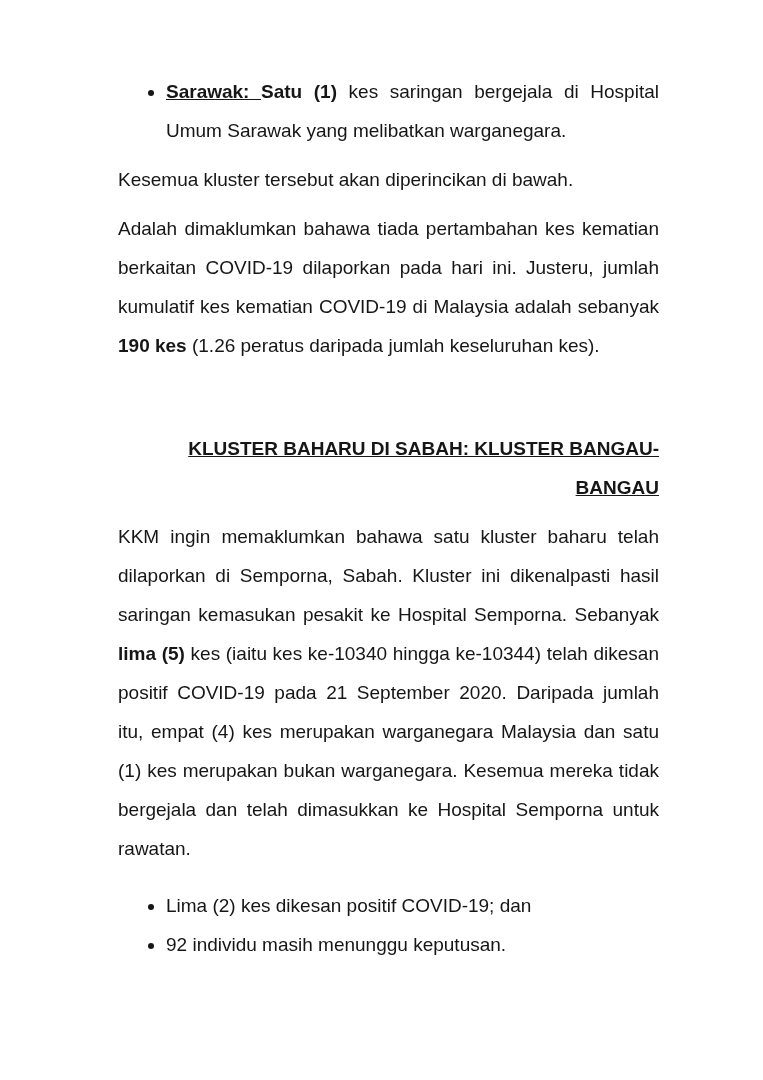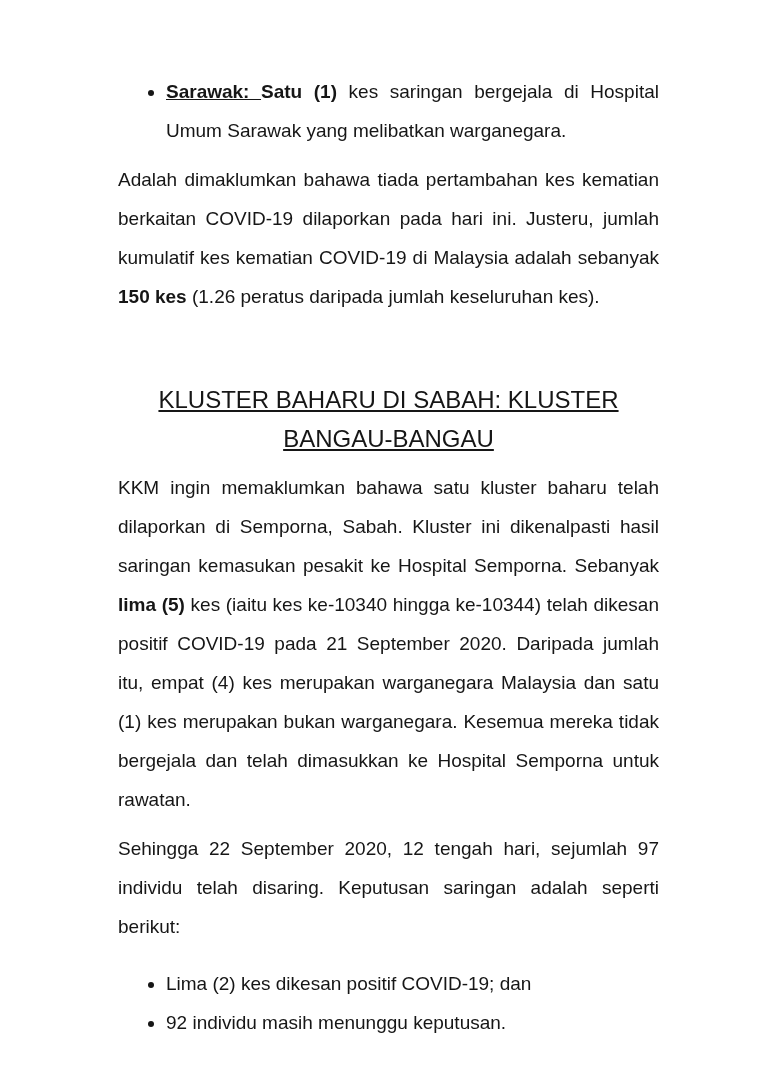--- a/index.html
+++ b/index.html
@@ -28,53 +28,53 @@
   ul.bullets {
     margin: 10px 0;
     padding: 0 0 0 48px;
     list-style: disc outside;
   }
   ul.bullets li {
     margin: 0;
     padding: 0;
   }
   h2.section-heading {
-    font-size: 24px;
+    font-size: 19px;
     line-height: 39px;
-    font-weight: normal;
+    font-weight: bold;
     text-decoration: underline;
-    text-align: center;
+    text-align: right;
     margin: 64px 0 8px 0;
   }
   ul.bullets.results {
     margin-top: 18px;
   }
   .seg-bold { font-weight: bold; }
   .seg-underline { text-decoration: underline; }
 </style>
 </head>
 <body>
 
 <div class="page">
 
   <ul class="bullets">
     <li>
       <span><span class="seg-bold seg-underline">Sarawak: </span><span class="seg-bold">Satu (1)</span><span> kes saringan bergejala di Hospital Umum Sarawak yang melibatkan warganegara.</span></span>
     </li>
   </ul>
 
+  <p><span>Kesemua kluster tersebut akan diperincikan di bawah.</span></p>
 
 
-  <p><span>Adalah dimaklumkan bahawa tiada pertambahan kes kematian berkaitan COVID-19 dilaporkan pada hari ini. Justeru, jumlah kumulatif kes kematian COVID-19 di Malaysia adalah sebanyak </span><span class="seg-bold">150 kes</span><span> (1.26 peratus daripada jumlah keseluruhan kes).</span></p>
+  <p><span>Adalah dimaklumkan bahawa tiada pertambahan kes kematian berkaitan COVID-19 dilaporkan pada hari ini. Justeru, jumlah kumulatif kes kematian COVID-19 di Malaysia adalah sebanyak </span><span class="seg-bold">190 kes</span><span> (1.26 peratus daripada jumlah keseluruhan kes).</span></p>
 
   <h2 class="section-heading">KLUSTER BAHARU DI SABAH: KLUSTER BANGAU-BANGAU</h2>
 
   <p><span>KKM ingin memaklumkan bahawa satu kluster baharu telah dilaporkan di Semporna, Sabah. Kluster ini dikenalpasti hasil saringan kemasukan pesakit ke Hospital Semporna. Sebanyak </span><span class="seg-bold">lima (5)</span><span> kes (iaitu kes ke-10340 hingga ke-10344) telah dikesan positif COVID-19 pada 21 September 2020. Daripada jumlah itu, empat (4) kes merupakan warganegara Malaysia dan satu (1) kes merupakan bukan warganegara.  Kesemua mereka tidak bergejala dan telah dimasukkan ke Hospital Semporna untuk rawatan.</span></p>
 
-  <p><span>Sehingga 22 September 2020, 12 tengah hari, sejumlah 97 individu telah disaring. Keputusan saringan adalah seperti berikut:</span></p>
 
   <ul class="bullets results">
     <li>
       <span><span>Lima (2) kes dikesan positif COVID-19; dan</span></span>
     </li>
     <li>
       <span><span>92 individu masih menunggu keputusan.</span></span>
     </li>
   </ul>
 

